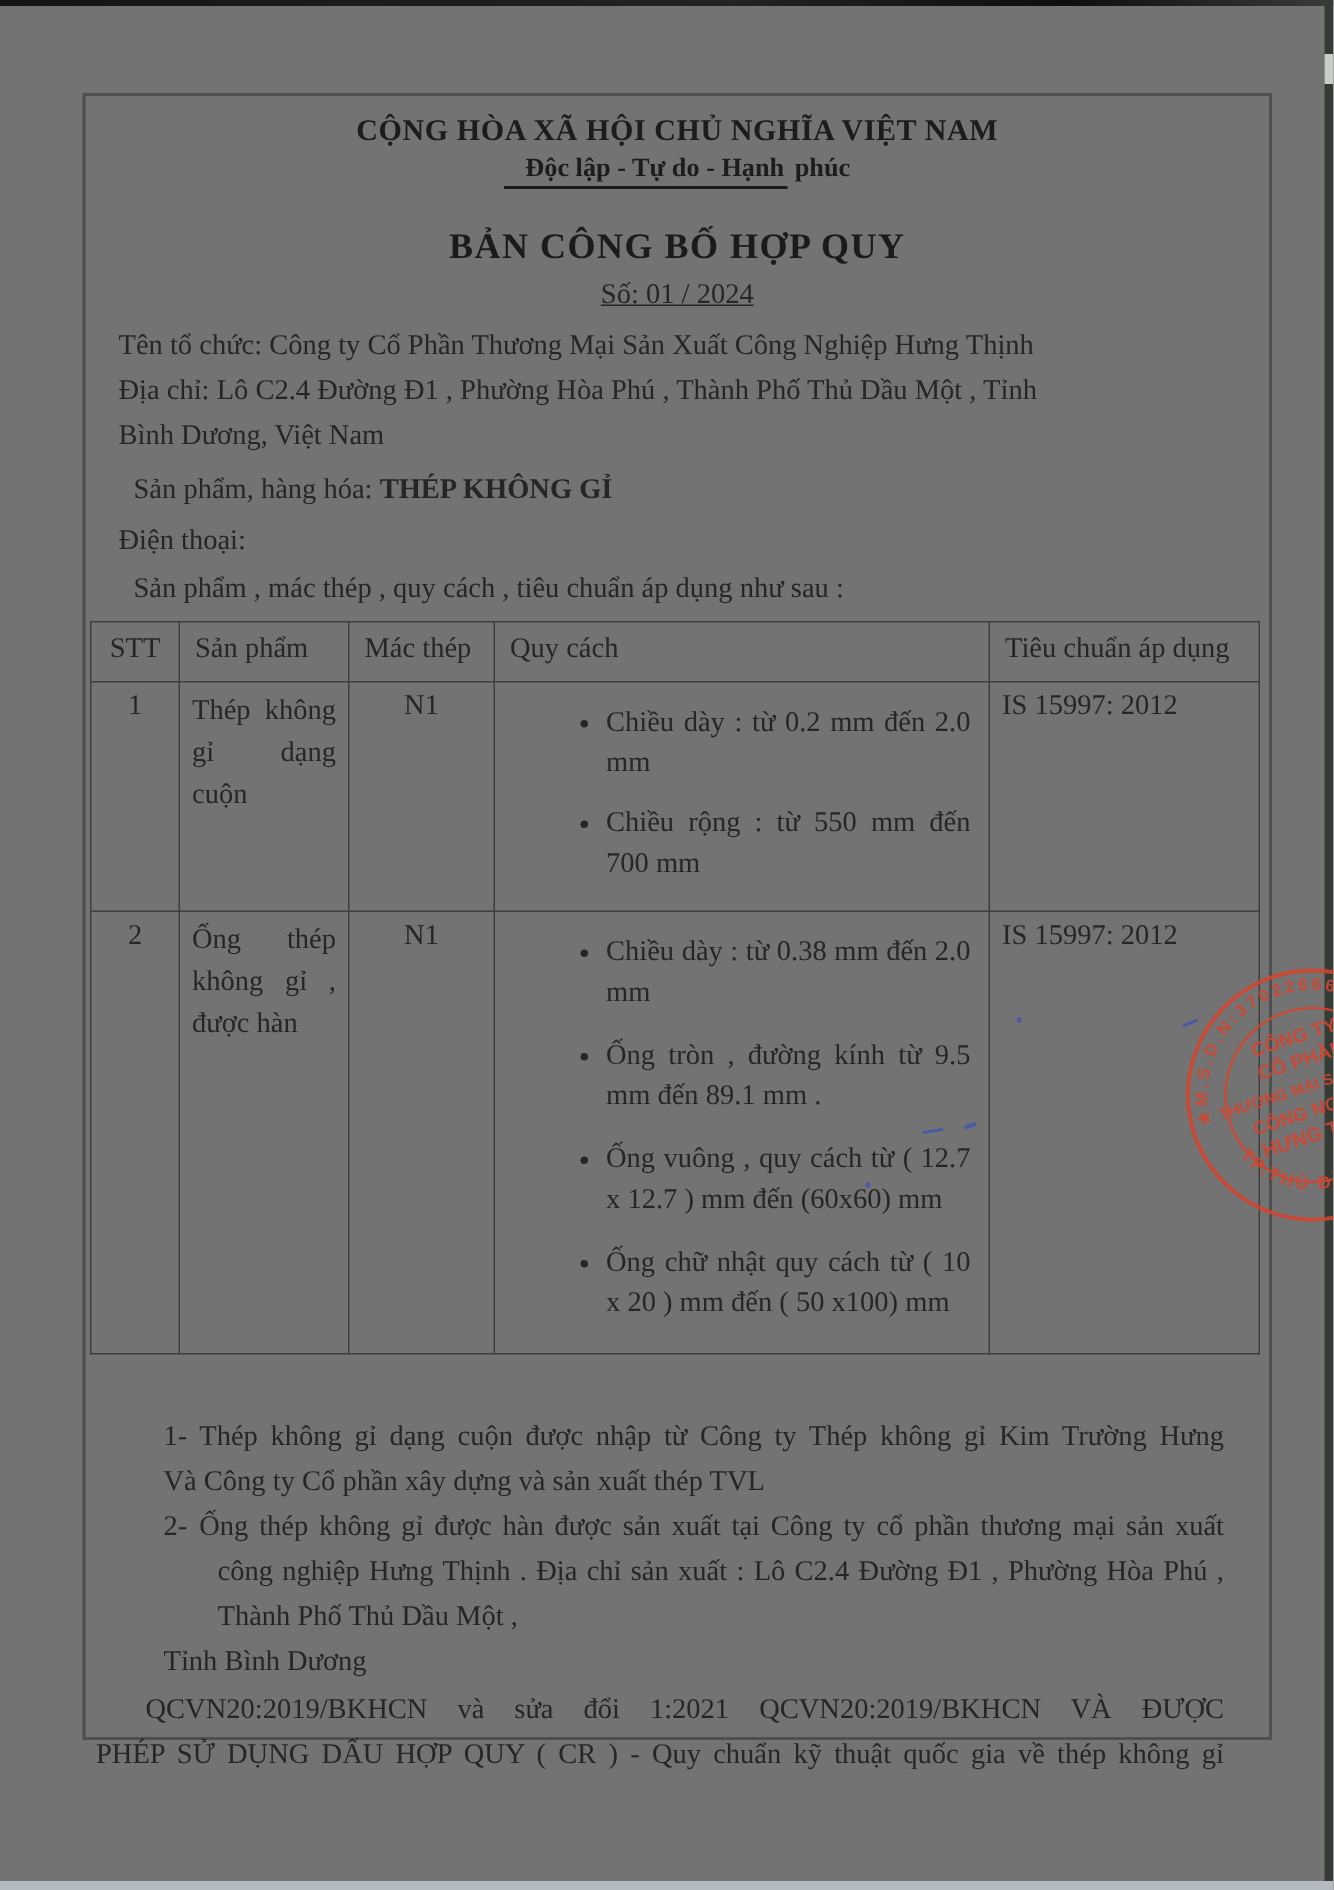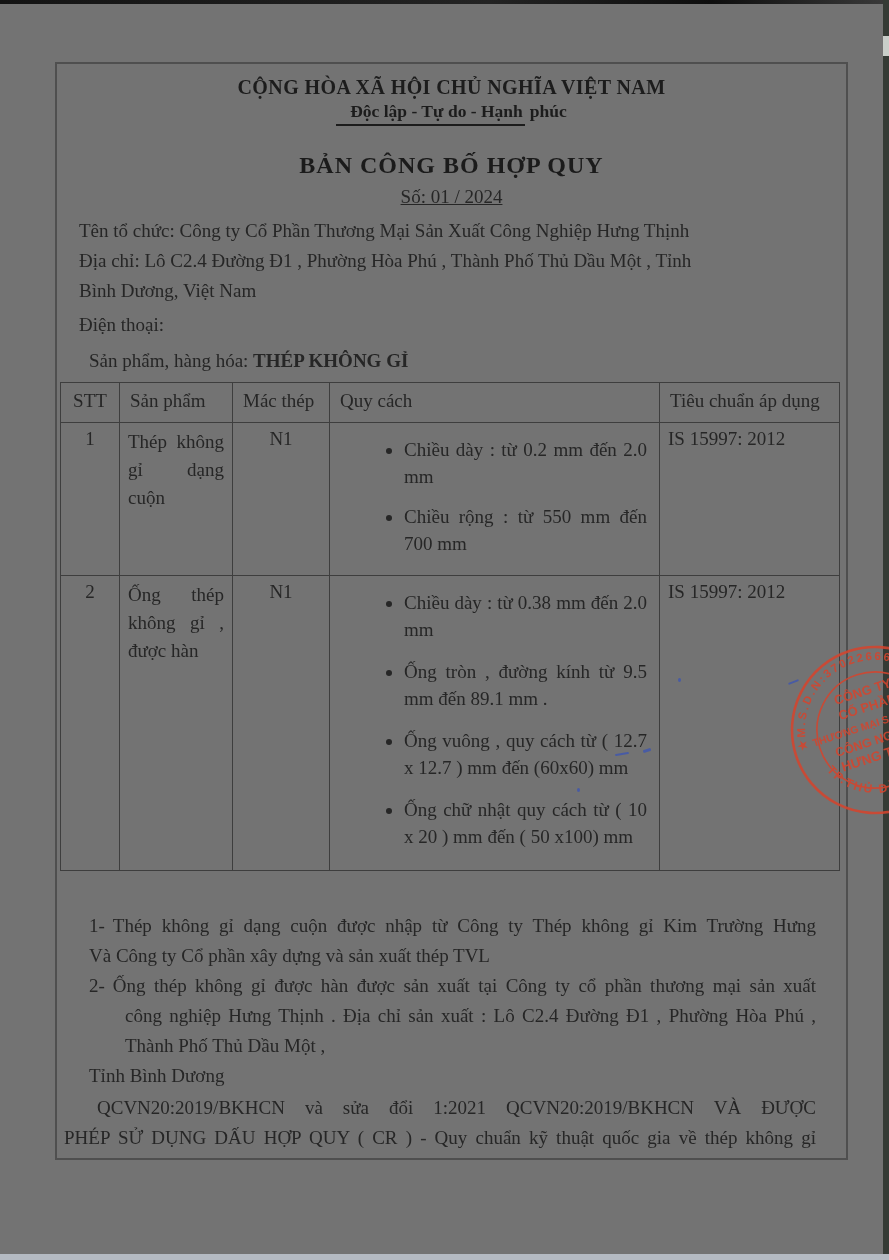--- a/index.html
+++ b/index.html
@@ -39,21 +39,21 @@
   td.c-stt { text-align:center; padding-top:9px; }
   td.c-prod { text-align:justify; line-height:28px; padding:9px 10px 0 12px; }
   td.c-grade { text-align:center; padding-top:9px;margin-top:44px; }
   td.c-std { padding:9px 6px 0 12px;margin-top:28px; }
   td.c-spec { padding:2px 6px 0 2px; }
   ul.specs { margin:8px 0 0 0; padding:0 0 0 66px; }
   ul.specs li { margin:0 0 13px 0; padding-right:4px; text-align:justify; line-height:27px; }
   ul.specs2 li { margin-bottom:15px; }
 
   
-  .notes { margin:40px 30px 0 32px; font-size:19px; line-height:30px; }
+  .notes { margin:40px 30px 0 52px; font-size:19px; line-height:30px; }
   .jline { text-align:justify; text-align-last:justify; }
   .cont-indent { margin-left:36px; }
   .marker { padding-right:8px; }
   .qcvn { margin:2px 30px 0 7px; font-size:19px; line-height:30px; }
   .qcvn .l1 { padding-left:33px; text-align:justify; text-align-last:justify; }
   .qcvn .l2 { text-align:justify; text-align-last:justify; }
 
   
   .stamp { position:absolute; left:775px; top:630px; width:200px; height:200px; opacity:.88; }
   .stamp text { font-family:"Liberation Sans", sans-serif; font-weight:bold; }
@@ -77,23 +77,24 @@
 
     <div class="motto1 center">CỘNG HÒA XÃ HỘI CHỦ NGHĨA VIỆT NAM</div>
     <div class="motto2 center"><span class="underl">Độc lập - Tự do - Hạnh</span><span class="tail">phúc</span></div>
 
     <div class="doc-title center">BẢN CÔNG BỐ HỢP QUY</div>
     <div class="doc-no center">Số: 01 / 2024</div>
 
     <p class="para mt8">Tên tổ chức: Công ty Cổ Phần Thương Mại Sản Xuất Công Nghiệp Hưng Thịnh</p>
     <p class="para">Địa chỉ: Lô C2.4 Đường Đ1 , Phường Hòa Phú , Thành Phố Thủ Dầu Một , Tỉnh</p>
     <p class="para">Bình Dương, Việt Nam</p>
+    <p class="para mt6 indent2"><span>Sản phẩm, hàng hóa:</span>&nbsp;<span class="bold">THÉP KHÔNG GỈ</span></p>
+
     <p class="para mt4">Điện thoại:</p>
-
-    <p class="para mt6 indent2"><span>Sản phẩm, hàng hóa:</span>&nbsp;<span class="bold">THÉP KHÔNG GỈ</span></p>
+    <p class="para mt2 indent2">Sản phẩm , mác thép , quy cách , tiêu chuẩn áp dụng như sau :</p>
 
     <table class="tbl">
       <colgroup>
         <col style="width:59px">
           <col style="width:113px">
           <col style="width:97px">
           <col style="width:330px">
           <col style="width:180px">
       </colgroup>
       <tbody>

